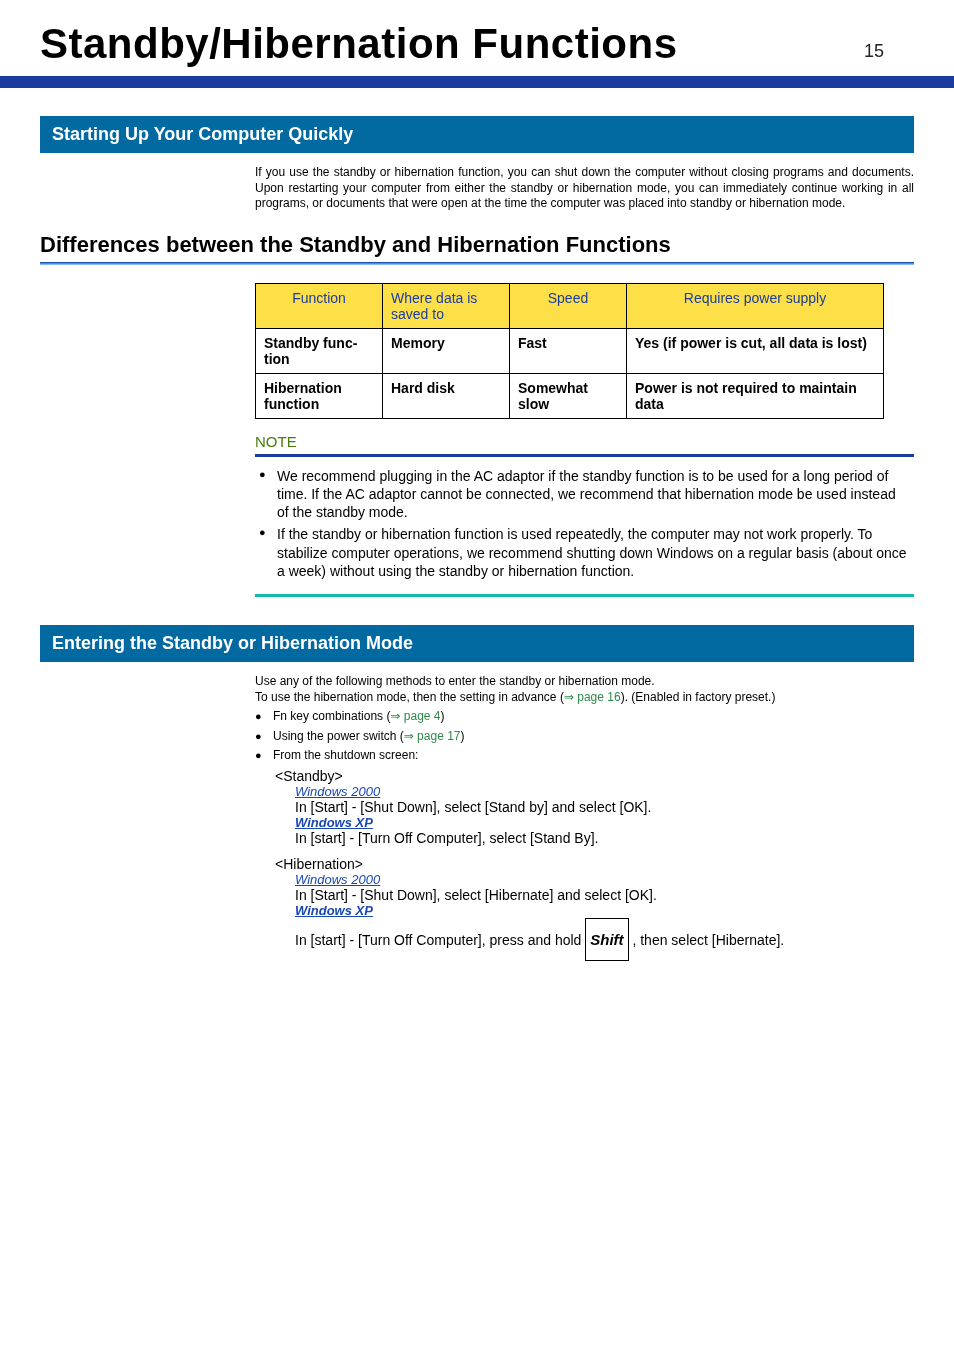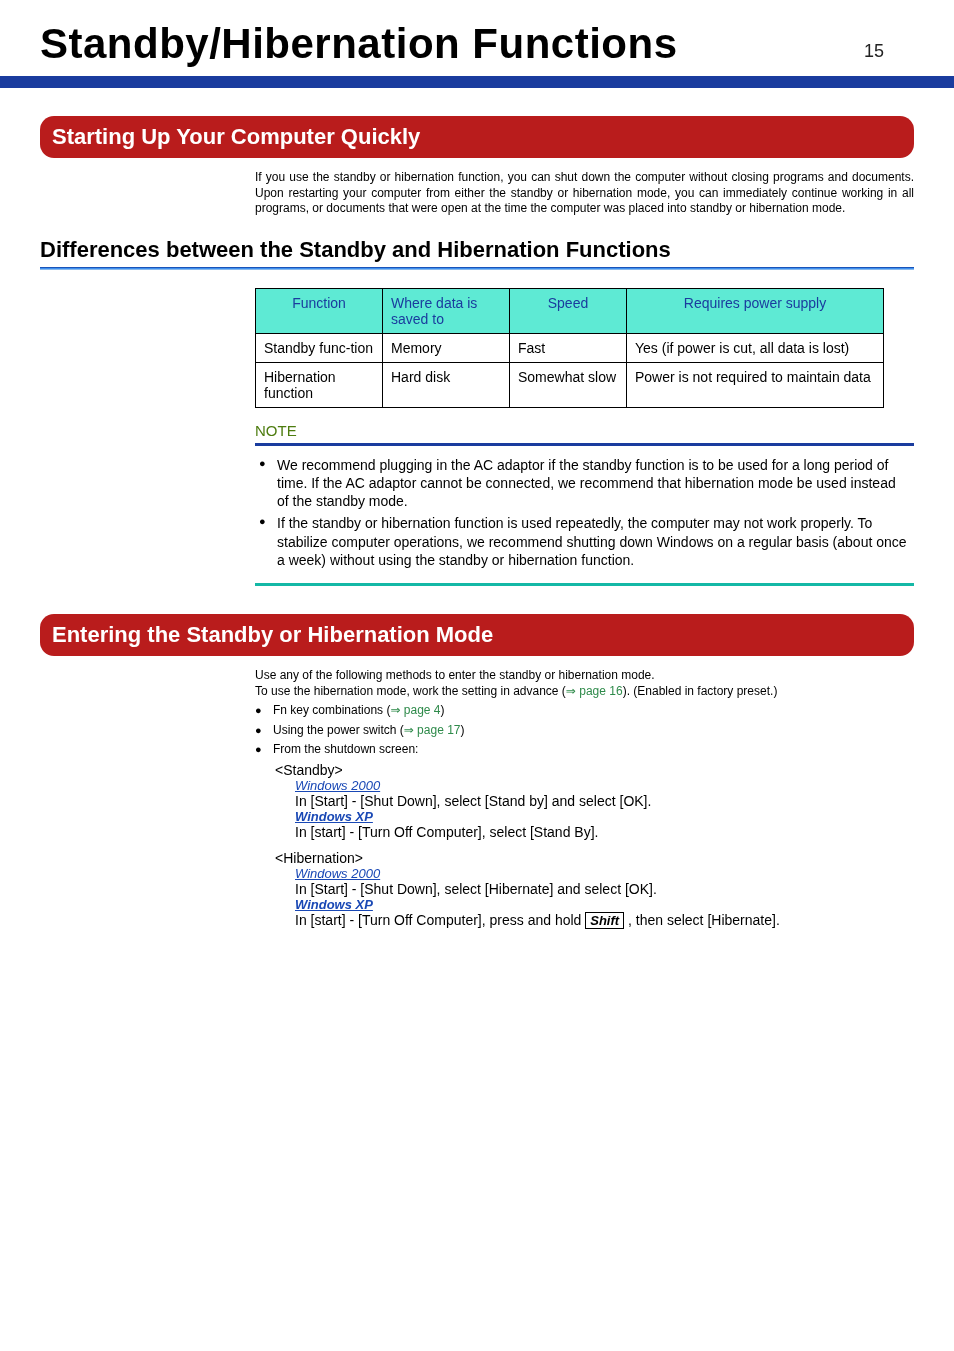--- a/index.html
+++ b/index.html
@@ -26,27 +26,26 @@
     color: #222;
     padding-bottom: 6px;
     padding-right: 30px;
   }
   .title-bar {
     background: #1a3c9e;
     height: 12px;
   }
   .content-pad { padding: 20px 40px 40px 40px; }
   .section-hdr {
-    background: #b91c1c;
+    background: #0369a1;
     color: #fff;
     font-weight: bold;
-    font-size: 22px;
+    font-size: 18px;
     padding: 8px 12px;
     margin: 8px 0 12px 0;
-    border-radius: 14px;
   }
   .body-txt {
     margin-left: 215px;
     font-size: 12px;
     text-align: justify;
     color: #000;
     line-height: 1.3;
   }
   .sub-hdr {
     font-weight: bold;
@@ -63,23 +62,24 @@
   table.comp {
     margin-left: 215px;
     border-collapse: collapse;
     font-size: 14px;
   }
   table.comp th, table.comp td {
     border: 1px solid #000;
     padding: 6px 8px;
     text-align: left;
     vertical-align: top;
+    font-weight: bold;
   }
   table.comp th {
-    background: #5eead4;
+    background: #fde047;
     color: #1a3c9e;
     font-weight: normal;
     text-align: center;
   }
   table.comp th:nth-child(2) { text-align: left; }
   .note-label {
     color: #4d7c0f;
     font-size: 15px;
     margin-left: 215px;
     margin-top: 14px;
@@ -119,24 +119,24 @@
   }
   .xp-tag {
     color: #1948b5;
     font-weight: bold;
     text-decoration: underline;
     font-style: italic;
     font-size: 13px;
   }
   .key-cap {
     border: 1px solid #000;
-    padding: 0 4px;
+    padding: 12px 4px;
     font-weight: bold;
     font-style: italic;
-    font-size: 13px;
+    font-size: 15px;
     display: inline-block;
   }
 </style>
 </head>
 <body>
 
 <div class="title-wrap">
   <div class="page-title">Standby/Hibernation Functions</div>
   <div class="page-num">15</div>
 </div>
@@ -179,21 +179,21 @@
     <ul class="bullet-list">
       <li>We recommend plugging in the AC adaptor if the standby function is to be used for a long period of time. If the AC adaptor cannot be connected, we recommend that hibernation mode be used instead of the standby mode.</li>
       <li>If the standby or hibernation function is used repeatedly, the computer may not work properly. To stabilize computer operations, we recommend shutting down Windows on a regular basis (about once a week) without using the standby or hibernation function.</li>
     </ul>
   </div>
 
   <div class="section-hdr" style="margin-top:28px">Entering the Standby or Hibernation Mode</div>
 
   <div class="body-txt">Use any of the following methods to enter the standby or hibernation mode.</div>
   <div class="body-txt">
-    <span>To use the hibernation mode, work the setting in advance (</span><span class="link-arrow">⇒ </span><span class="blue-link">page 16</span><span>). (Enabled in factory preset.)</span>
+    <span>To use the hibernation mode, then the setting in advance (</span><span class="link-arrow">⇒ </span><span class="blue-link">page 16</span><span>). (Enabled in factory preset.)</span>
   </div>
 
   <div class="body-txt" style="text-align:left;">
     <ul class="bullet-list" style="margin-top:4px;">
       <li>
         <span>Fn key combinations (</span><span class="link-arrow">⇒ </span><span class="blue-link">page 4</span><span>)</span>
       </li>
       <li>
         <span>Using the power switch (</span><span class="link-arrow">⇒ </span><span class="blue-link">page 17</span><span>)</span>
       </li>

